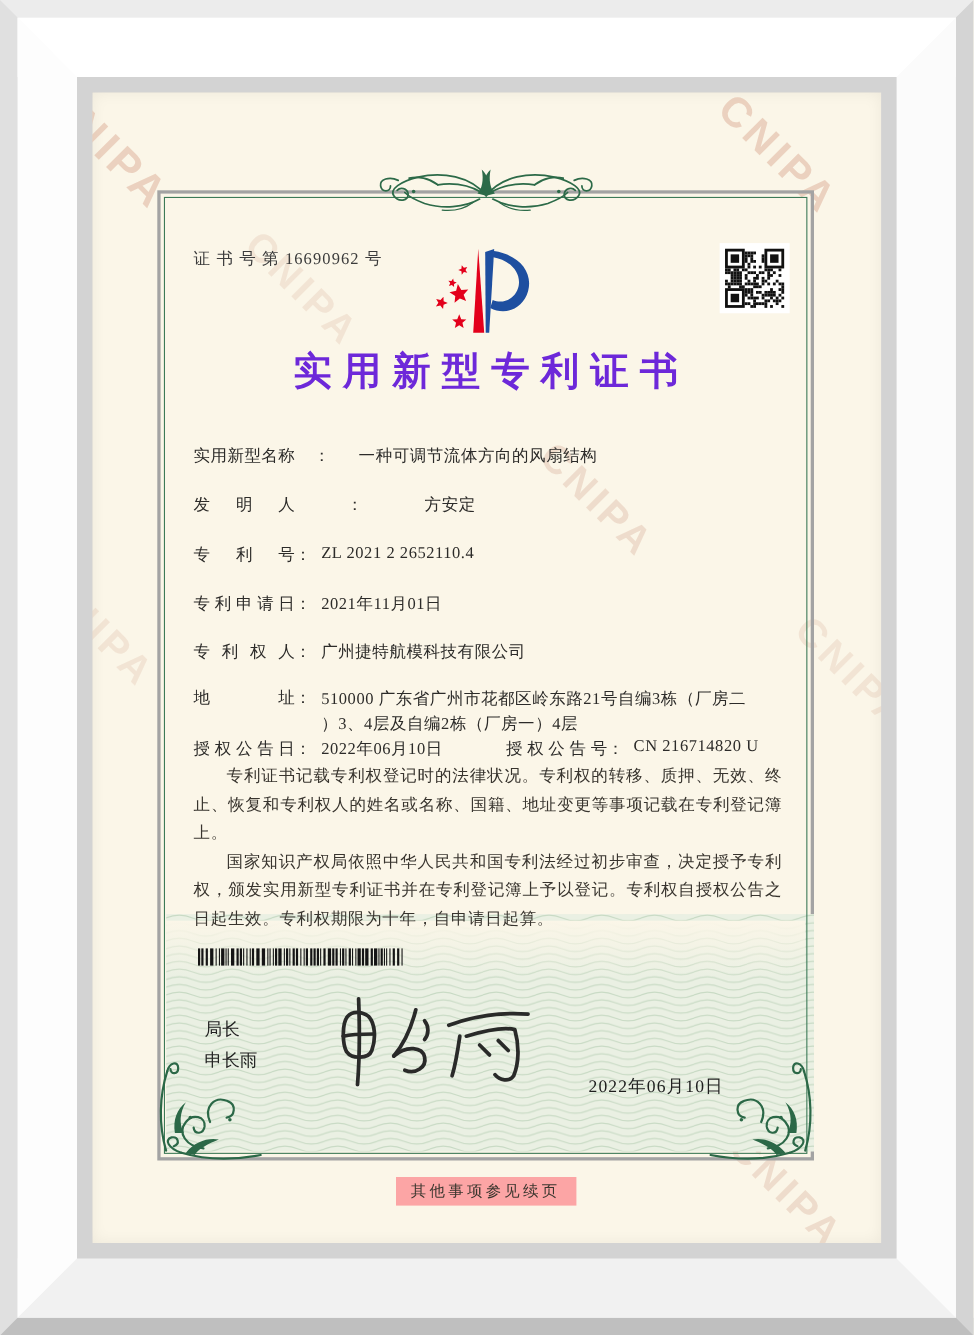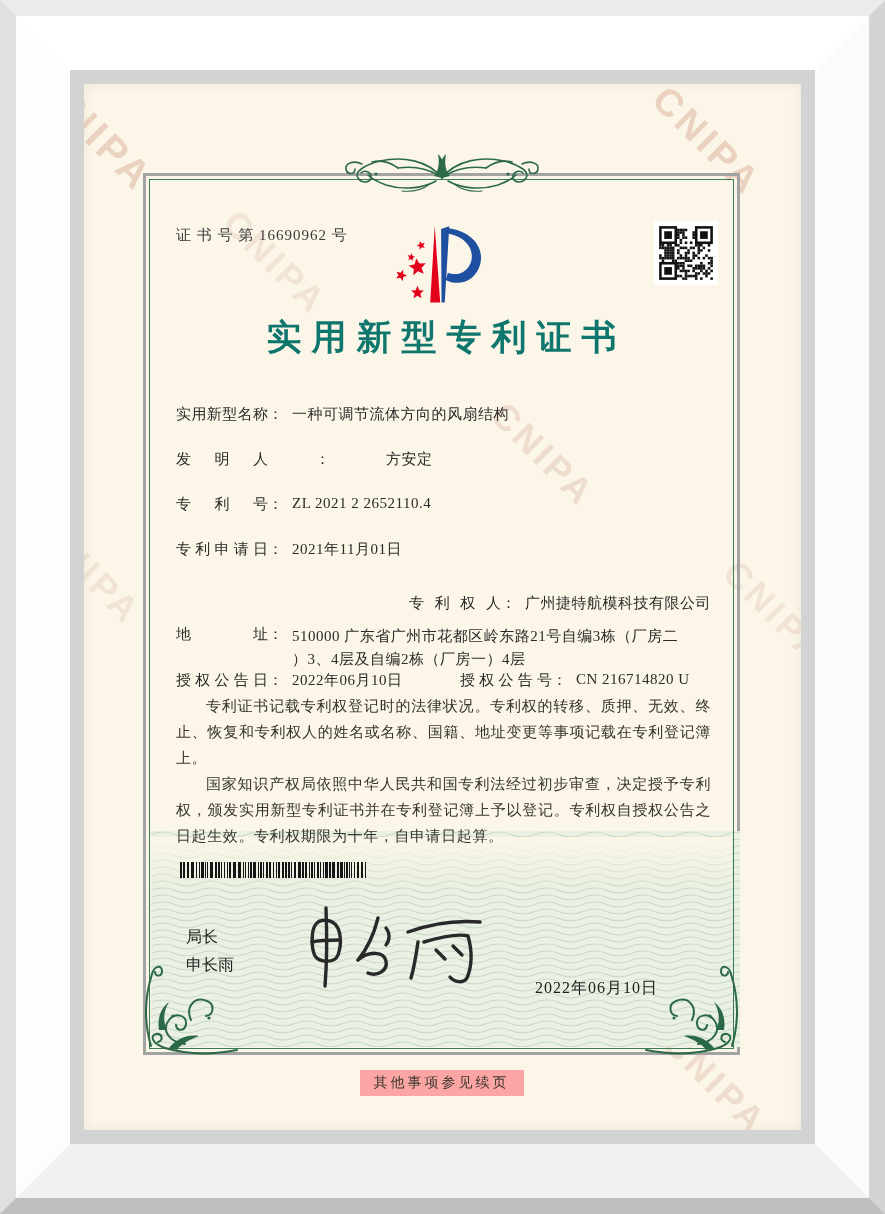--- a/index.html
+++ b/index.html
@@ -37,21 +37,21 @@
   .ornament-top{position:absolute;left:50%;top:-28px;transform:translateX(-50%);z-index:3;}
   .corner{position:absolute;bottom:-8px;z-index:3;}
   .corner.left{left:-7px;}
   .corner.right{right:-7px;transform:scaleX(-1);}
 
   
   .cert-no{position:absolute;left:30px;top:50px;font-size:15px;letter-spacing:1px;color:#3b3b3b;z-index:3;}
   .logo{position:absolute;left:50%;top:42px;transform:translateX(-50%);z-index:3;}
   .qr{position:absolute;left:508px;top:45px;width:64px;height:64px;z-index:3;}
   .title{position:absolute;left:0;right:0;top:138px;text-align:center;font-size:35px;
-    font-weight:bold;letter-spacing:10px;text-indent:10px;color:#0f766e;z-index:3;}
+    font-weight:bold;letter-spacing:10px;text-indent:10px;color:#6d28d9;z-index:3;}
 
   .row{position:absolute;left:30px;right:26px;display:flex;align-items:flex-start;
     font-size:15px;color:#2c2b29;z-index:3;}
   .lbl{display:inline-block;width:92px;text-align:justify;text-align-last:justify;flex:none;}
   .colon{flex:none;margin-right:9px;}
   .val{letter-spacing:.5px;}
   .val.address{white-space:pre-line;width:424px;line-height:23px;}
   .grant2{position:absolute;left:284px;top:0;display:flex;}
 
   .paras{position:absolute;left:30px;right:26px;top:517px;font-size:15px;line-height:26px;
@@ -311,41 +311,41 @@
           <rect x="16" y="2" width="7" height="7" fill="#111"></rect>
           <rect x="17" y="3" width="5" height="5" fill="#fff"></rect>
           <rect x="18" y="4" width="3" height="3" fill="#111"></rect>
           <rect x="2" y="16" width="7" height="7" fill="#111"></rect>
           <rect x="3" y="17" width="5" height="5" fill="#fff"></rect>
           <rect x="4" y="18" width="3" height="3" fill="#111"></rect>
         </svg>
 
       <div class="title">实用新型专利证书</div>
 
-      <div class="row" style="top:229px;">
+      <div class="row" style="top:229px;gap:17px;">
         <span class="lbl">实用新型名称</span>
           <span class="colon">：</span>
         <span class="val">一种可调节流体方向的风扇结构</span>
       </div>
       <div class="row" style="top:274px;gap:47px;">
         <span class="lbl">发明人</span>
           <span class="colon">：</span>
         <span class="val">方安定</span>
       </div>
       <div class="row" style="top:319px;">
         <span class="lbl">专利号</span>
           <span class="colon">：</span>
         <span class="val">ZL 2021 2 2652110.4</span>
       </div>
       <div class="row" style="top:364px;">
         <span class="lbl">专利申请日</span>
           <span class="colon">：</span>
         <span class="val">2021年11月01日</span>
       </div>
-      <div class="row" style="top:418px;justify-content:flex-end;">
+      <div class="row" style="top:407px;">
         <span class="lbl">专利权人</span>
           <span class="colon">：</span>
         <span class="val">广州捷特航模科技有限公司</span>
       </div>
       <div class="row" style="top:449px;font-family:Liberation Serif, serif;">
         <span class="lbl">地址</span>
           <span class="colon">：</span>
         <span class="val address">510000 广东省广州市花都区岭东路21号自编3栋（厂房二
 ）3、4层及自编2栋（厂房一）4层</span>
       </div>

